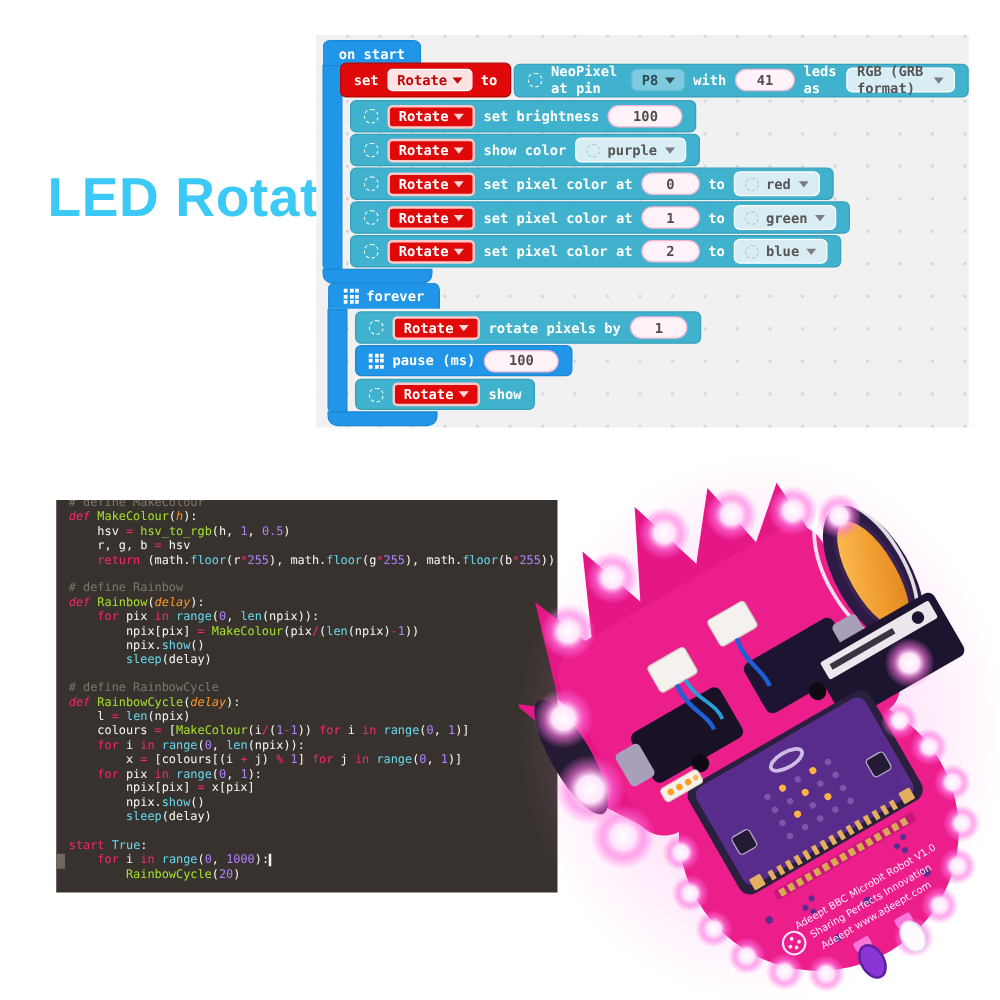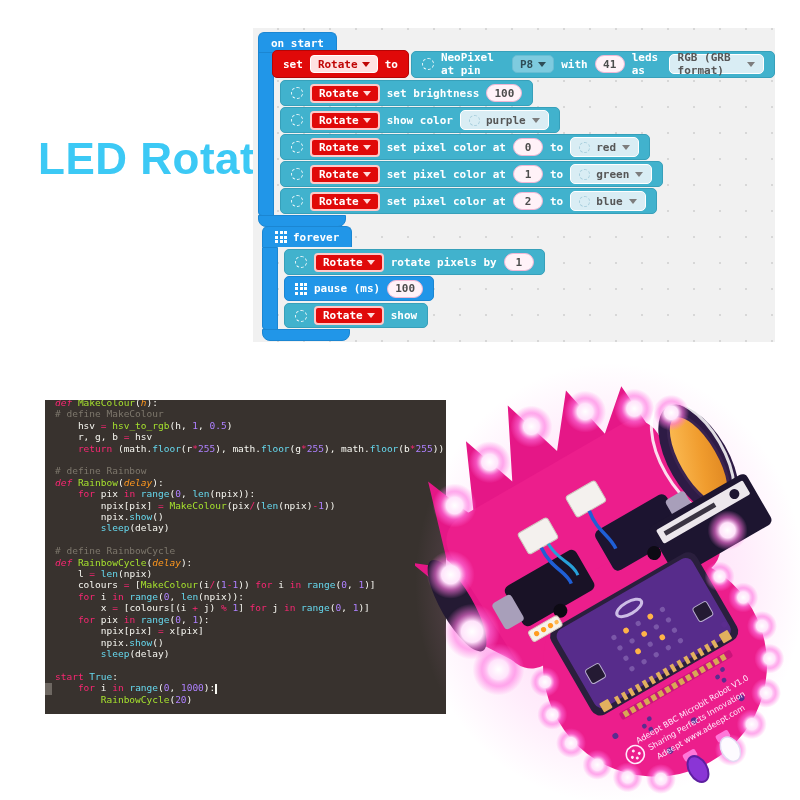--- a/index.html
+++ b/index.html
@@ -38,21 +38,21 @@
             color:#fff;font-weight:bold;}
   .var-chip .dd{width:0;height:0;border-left:4px solid transparent;border-right:4px solid transparent;
                 border-top:5px solid #ffd9d9;}
   .var-chip-light{display:inline-flex;align-items:center;gap:4px;height:18px;padding:0 7px;
                   background:#ffe2e2;border:1px solid #fff;border-radius:4px;
                   color:#c00606;font-weight:bold;}
   .var-chip-light .dd{width:0;height:0;border-left:4px solid transparent;border-right:4px solid transparent;
                       border-top:5px solid #c00606;}
 
   .numfield{display:inline-flex;align-items:center;justify-content:center;min-width:30px;
-            height:18px;padding:0 7px;background:#fff2f8;border:1.5px solid #f0b7d4;
+            height:18px;padding:0 19px;background:#fff2f8;border:1.5px solid #f0b7d4;
             border-radius:9px;color:#4d4d4d;font-weight:bold;text-align:right;}
   .ddfield{display:inline-flex;align-items:center;gap:5px;height:18px;padding:6px 7px;
            background:#7ecbdf;border:1px solid #69bdd3;border-radius:5px;
            color:#2e4d57;font-weight:bold;}
   .ddfield .dd{width:0;height:0;border-left:4px solid transparent;border-right:4px solid transparent;
                border-top:5px solid #2e4d57;}
   .shadowfield{display:inline-flex;align-items:center;gap:6px;height:20px;padding:0 8px;
                background:#d9edf4;border:1.5px solid #fff;border-radius:5px;
                color:#565656;font-weight:bold;}
   .shadowfield .dd{width:0;height:0;border-left:4px solid transparent;border-right:4px solid transparent;
@@ -244,22 +244,22 @@
     <span class="var-chip">
       <span>Rotate</span>
       <span class="dd"></span>
     </span>
     <span>show</span>
   </div>
 </div>
 
 <div class="code-editor">
   <div class="code-lines" id="code-lines">
+      <div class="code-line"><span class="tok-c"># define MakeColour</span></div>
       <div class="code-line"><span class="tok-ki">def </span><span class="tok-f">MakeColour</span><span class="tok-w">(</span><span class="tok-oi">h</span><span class="tok-w">):</span></div>
-      <div class="code-line"><span class="tok-c"># define MakeColour</span></div>
       <div class="code-line"><span class="tok-w">    hsv </span><span class="tok-k">=</span><span class="tok-w"> </span><span class="tok-f">hsv_to_rgb</span><span class="tok-w">(h, </span><span class="tok-n">1</span><span class="tok-w">, </span><span class="tok-n">0.5</span><span class="tok-w">)</span></div>
       <div class="code-line"><span class="tok-w">    r, g, b </span><span class="tok-k">=</span><span class="tok-w"> hsv</span></div>
       <div class="code-line"><span class="tok-k">    return</span><span class="tok-w"> (math.</span><span class="tok-b">floor</span><span class="tok-w">(r</span><span class="tok-k">*</span><span class="tok-n">255</span><span class="tok-w">), math.</span><span class="tok-b">floor</span><span class="tok-w">(g</span><span class="tok-k">*</span><span class="tok-n">255</span><span class="tok-w">), math.</span><span class="tok-b">floor</span><span class="tok-w">(b</span><span class="tok-k">*</span><span class="tok-n">255</span><span class="tok-w">))</span></div>
       <div class="code-line"></div>
       <div class="code-line"><span class="tok-c"># define Rainbow</span></div>
       <div class="code-line"><span class="tok-ki">def </span><span class="tok-f">Rainbow</span><span class="tok-w">(</span><span class="tok-oi">delay</span><span class="tok-w">):</span></div>
       <div class="code-line"><span class="tok-k">    for</span><span class="tok-w"> pix </span><span class="tok-k">in</span><span class="tok-w"> </span><span class="tok-b">range</span><span class="tok-w">(</span><span class="tok-n">0</span><span class="tok-w">, </span><span class="tok-b">len</span><span class="tok-w">(npix)):</span></div>
       <div class="code-line"><span class="tok-w">        npix[pix] </span><span class="tok-k">=</span><span class="tok-w"> </span><span class="tok-f">MakeColour</span><span class="tok-w">(pix</span><span class="tok-k">/</span><span class="tok-w">(</span><span class="tok-b">len</span><span class="tok-w">(npix)</span><span class="tok-k">-</span><span class="tok-n">1</span><span class="tok-w">))</span></div>
       <div class="code-line"><span class="tok-w">        npix.</span><span class="tok-b">show</span><span class="tok-w">()</span></div>
       <div class="code-line"><span class="tok-w">        </span><span class="tok-b">sleep</span><span class="tok-w">(delay)</span></div>

